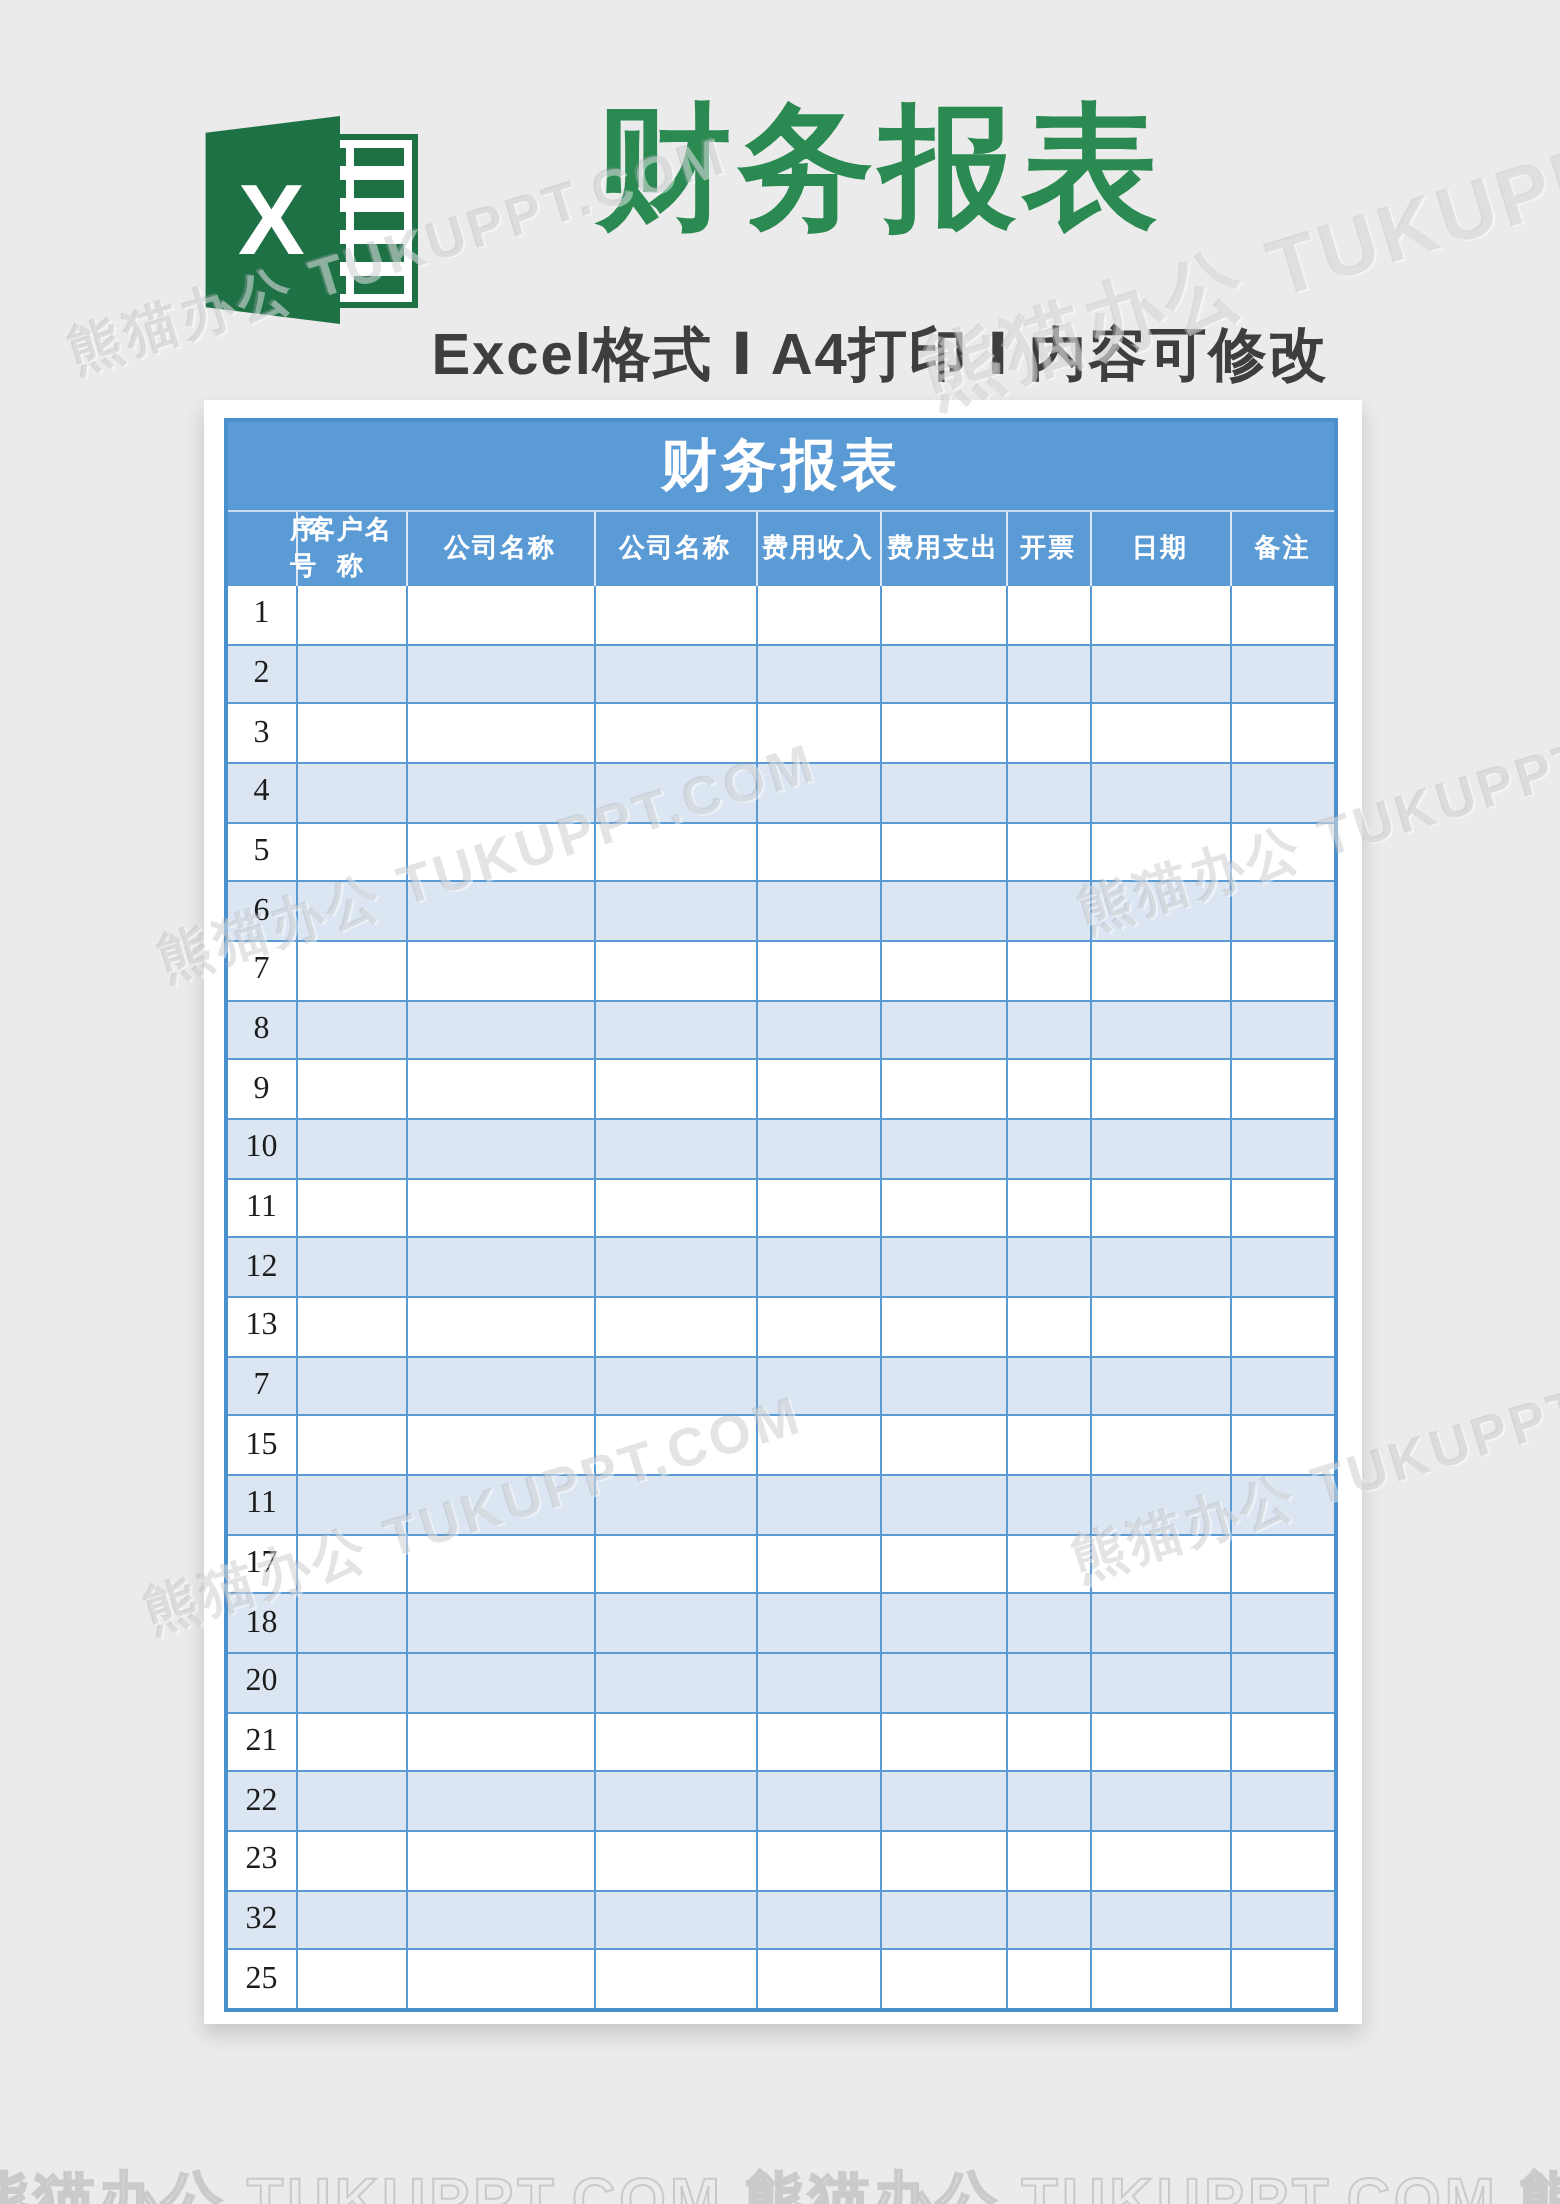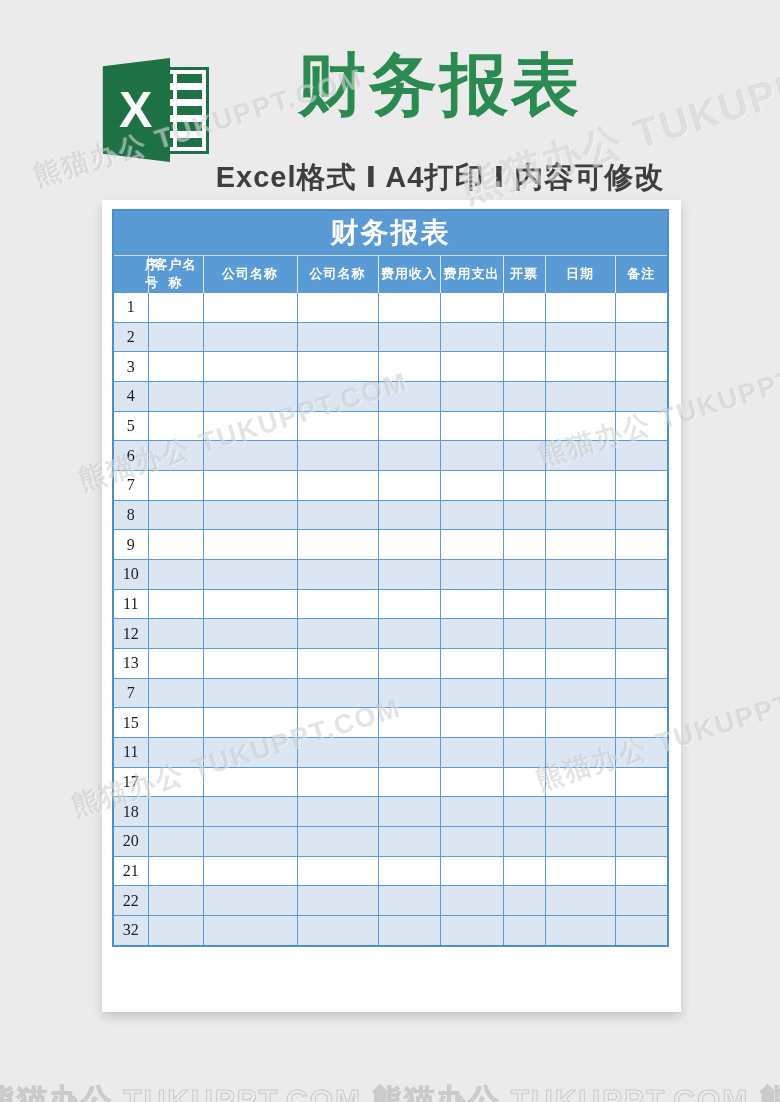--- a/index.html
+++ b/index.html
@@ -362,22 +362,44 @@
           <td class="row-num">22</td>
           <td></td>
           <td></td>
           <td></td>
           <td></td>
           <td></td>
           <td></td>
           <td></td>
           <td></td>
         </tr>
+        <tr class="odd">
+          <td class="row-num">23</td>
+          <td></td>
+          <td></td>
+          <td></td>
+          <td></td>
+          <td></td>
+          <td></td>
+          <td></td>
+          <td></td>
+        </tr>
         <tr class="even">
           <td class="row-num">32</td>
+          <td></td>
+          <td></td>
+          <td></td>
+          <td></td>
+          <td></td>
+          <td></td>
+          <td></td>
+          <td></td>
+        </tr>
+        <tr class="odd">
+          <td class="row-num">25</td>
           <td></td>
           <td></td>
           <td></td>
           <td></td>
           <td></td>
           <td></td>
           <td></td>
           <td></td>
         </tr>
       </tbody>

